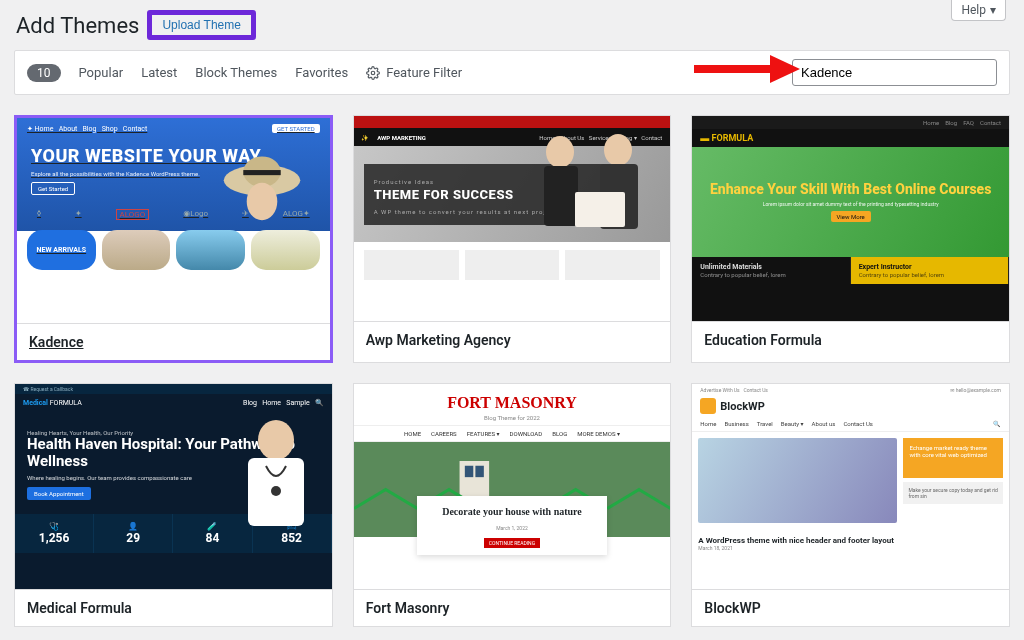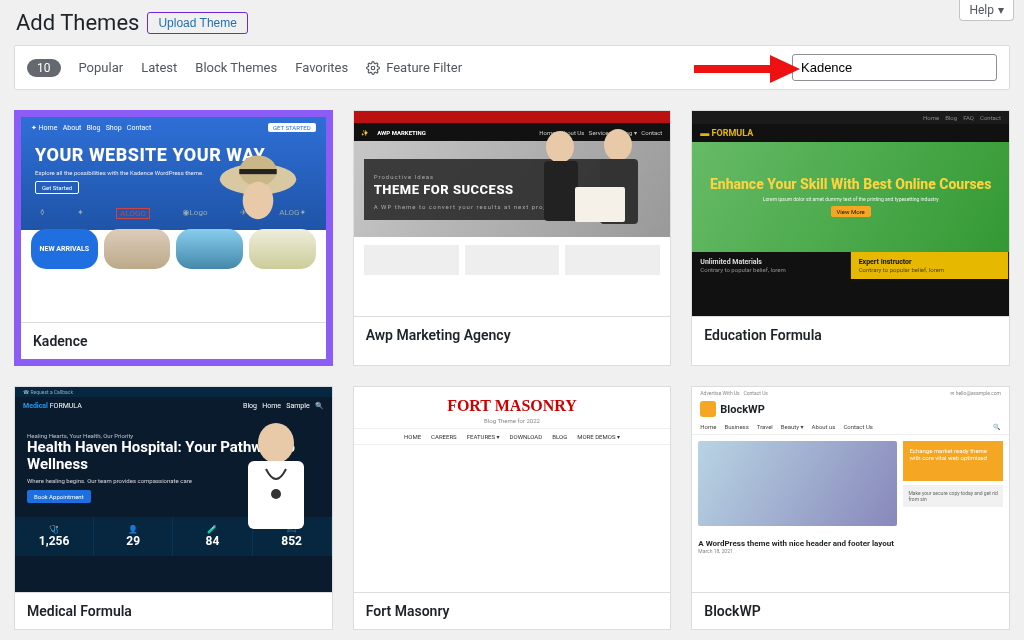--- a/index.html
+++ b/index.html
@@ -1,33 +1,33 @@
 <!DOCTYPE html>
 <html><head>
 <meta charset="utf-8">
 <style>
   * { box-sizing: border-box; margin: 0; padding: 0; }
   body { font-family: -apple-system, BlinkMacSystemFont, "Segoe UI", Roboto, sans-serif; background: #f0f0f1; color: #1d2327; font-size: 13px; }
   .wrap { padding: 10px 14px; }
   .header-row { display: flex; align-items: center; justify-content: space-between; margin-bottom: 10px; padding: 0 2px; }
   .title-area { display: flex; align-items: center; gap: 8px; }
   .page-title { font-size: 22px; font-weight: 400; color: #1d2327; }
-  .upload-btn { border: 1px solid #6d28d9; color: #2271b1; background: transparent; border-radius: 3px; padding: 3px 10px; font-size: 12px; cursor: pointer; }
-  .help-btn { color:#50575e; font-size: 12px; border:1px solid #c3c4c7; border-left:1px solid #c3c4c7; border-top:none; background:#fff; border-radius:0 0 4px 4px; padding:3px 9px; display:flex; align-items:center; gap:4px; cursor:pointer; position:absolute; top:0; right:10px;}
+  .upload-btn { border: 5px solid #6d28d9; color: #2271b1; background: transparent; border-radius: 3px; padding: 3px 10px; font-size: 12px; cursor: pointer; }
+  .help-btn { color:#50575e; font-size: 12px; border:1px solid #c3c4c7; border-left:1px solid #c3c4c7; border-top:none; background:#fff; border-radius:0 0 4px 4px; padding:3px 9px; display:flex; align-items:center; gap:4px; cursor:pointer; position:absolute; top:0; right:18px;}
   .filter-bar { background:#fff; border:1px solid #dcdcde; border-radius:2px; padding:8px 12px; display:flex; align-items:center; gap:18px; position:relative; }
   .count-badge { background:#646970; color:#fff; border-radius:20px; padding:2px 10px; font-size:12px; }
   .filter-link { color:#50575e; font-size:13px; cursor:pointer; }
   .feature-filter { display:flex; align-items:center; gap:6px; color:#50575e; cursor:pointer; }
   .gear-icon { width:14px; height:14px; }
   .search-box { margin-left:auto; }
   .search-input { border:1px solid #8c8f94; border-radius:3px; padding:5px 8px; font-size:13px; width:205px; }
   .arrow { position:absolute; right:222px; top:52px; z-index:10; }
   .grid { display:grid; grid-template-columns:repeat(3,1fr); gap:20px; margin-top:20px; }
   .theme-card { background:#fff; border:1px solid #dcdcde; cursor:pointer; }
-  .theme-card.highlight { border:7px solid #8b5cf6; }
+  .theme-card.highlight { border:3px solid #8b5cf6;text-decoration:underline; }
   .preview { height:205px; background:#eee; position:relative; overflow:hidden; }
   .theme-name { padding:10px 12px; font-size:14px; font-weight:600; color:#1d2327; border-top:1px solid #dcdcde; background:#fff; }
   
   .pv-kadence { background:linear-gradient(180deg,#2e6fd6 0%,#1f54a8 55%,#fff 55%,#fff 100%); color:#fff; }
   .pv-kadence .nav { display:flex; justify-content:space-between; align-items:center; padding:6px 10px; font-size:7px; }
   .pv-kadence .hero { padding:8px 14px; }
   .pv-kadence .hero h1 { font-size:18px; font-weight:800; line-height:1.05; letter-spacing:.5px; }
   .pv-kadence .hero p { font-size:6px; margin-top:4px; opacity:.9; }
   .pv-kadence .btn { display:inline-block; border:1px solid #fff; font-size:6px; padding:2px 6px; margin-top:5px; border-radius:2px; }
   .pv-kadence .hat { position:absolute; right:18px; top:24px; width:100px; height:85px; }
@@ -247,20 +247,30 @@
         <div class="title">FORT MASONRY</div>
         <div class="sub">Blog Theme for 2022</div>
         <div class="nav">
           <span>HOME</span>
             <span>CAREERS</span>
             <span>FEATURES ▾</span>
             <span>DOWNLOAD</span>
             <span>BLOG</span>
             <span>MORE DEMOS ▾</span>
         </div>
+        <div class="hero">
+          <svg width="100%" height="100%" viewBox="0 0 300 100" preserveAspectRatio="none">
+              <rect width="300" height="100" fill="#5a8a5a"></rect>
+              <rect x="100" y="20" width="28" height="40" fill="#e8e4d8"></rect>
+              <rect x="105" y="25" width="8" height="12" fill="#357"></rect>
+              <rect x="115" y="25" width="8" height="12" fill="#357"></rect>
+              <path d="M0 70 L30 50 L60 70 M60 70 L90 50 L120 70 M180 70 L210 50 L240 70 M240 70 L270 50 L300 70" stroke="#2a4" stroke-width="3" fill="none"></path>
+            </svg>
+          <div class="box"><strong>Decorate your house with nature</strong><br><span style="font-size:5px;color:#888">March 1, 2022</span><br><span style="display:inline-block;background:#c00;color:#fff;font-size:5px;padding:2px 5px;margin-top:3px">CONTINUE READING</span></div>
+        </div>
       </div>
       <div class="theme-name">Fort Masonry</div>
     </div>
 
     <div class="theme-card">
       <div class="preview pv-block">
         <div class="top">
             <span>Advertise With Us &nbsp; Contact Us</span>
             <span>✉ hello@example.com</span>
           </div>

